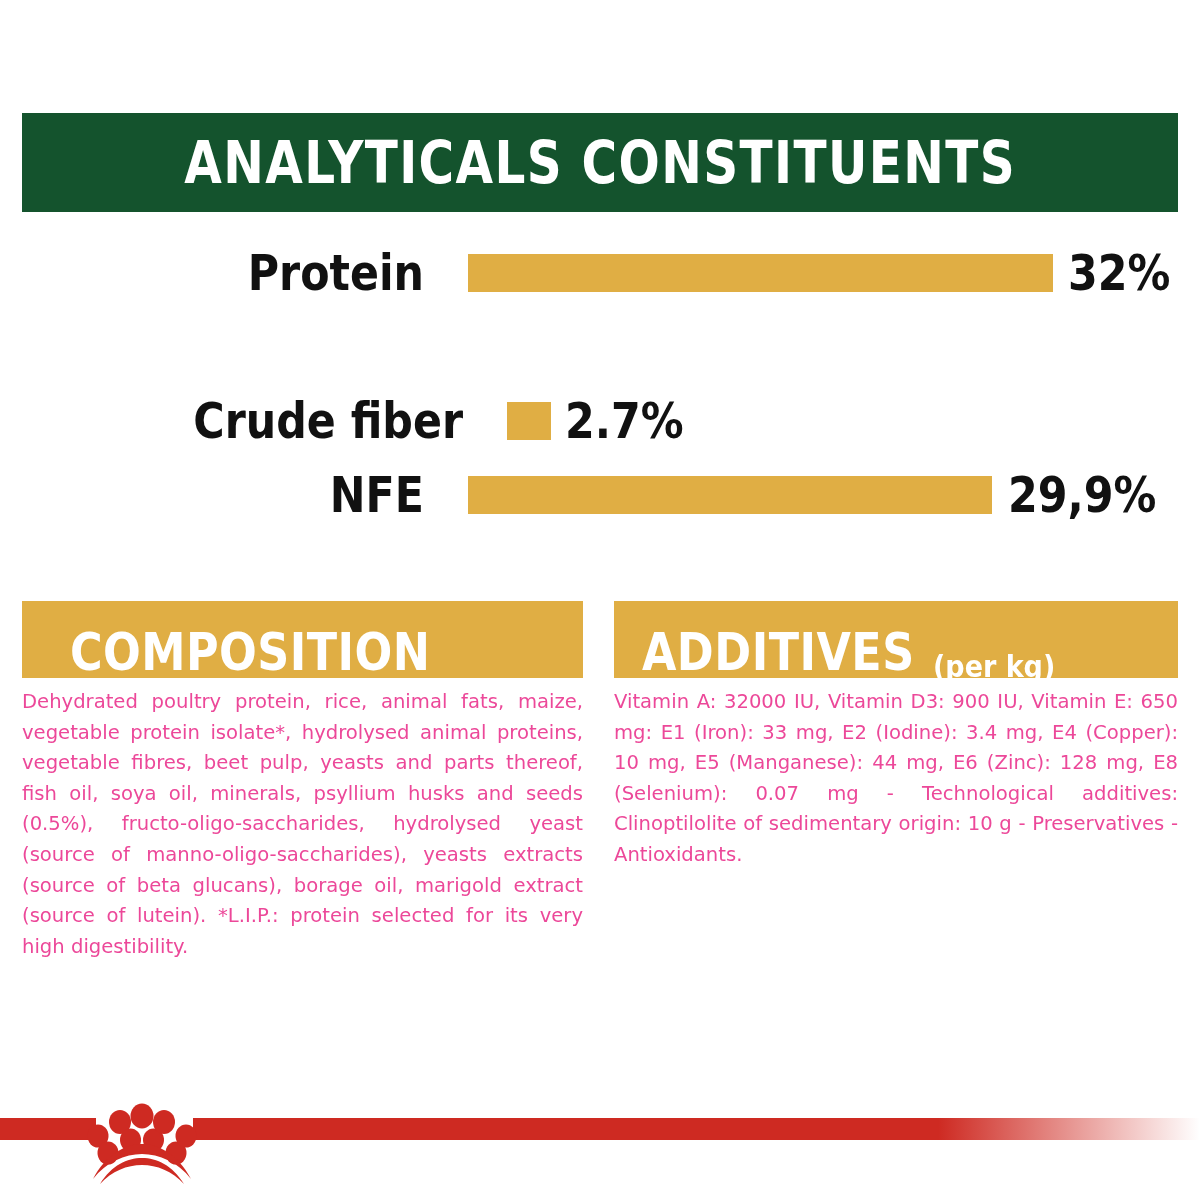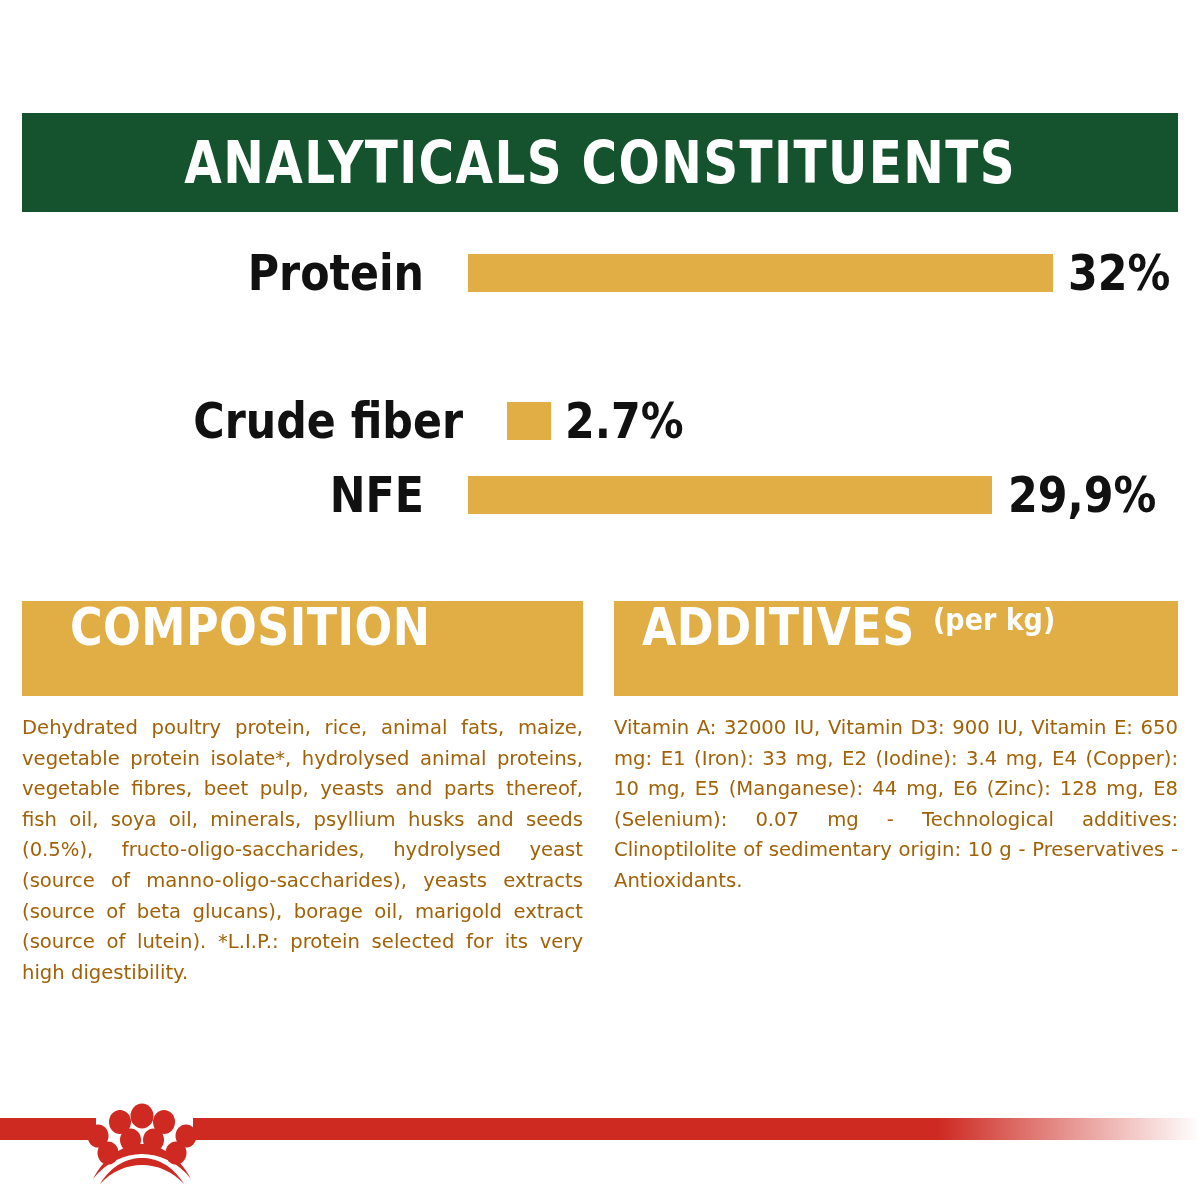--- a/index.html
+++ b/index.html
@@ -108,24 +108,24 @@
     height: 420px;
   }
   .panel {
     position: absolute;
     top: 0;
   }
   .panel-left  { left: 22px;  width: 561px; }
   .panel-right { left: 614px; width: 564px; }
 
   .panel-head {
-    height: 95px;
+    height: 77px;
     background: #E0AE44;
     display: flex;
-    align-items: flex-start;
+    align-items: flex-end;
     padding-left: 48px;
     box-sizing: border-box;
   }
   .panel-head.right { padding-left: 28px; }
   .panel-head-title {
     color: #ffffff;
     font-family: "Liberation Sans Narrow", "DejaVu Sans Condensed", "Liberation Sans", sans-serif;
     font-weight: 700;
     font-size: 52px;
     letter-spacing: 0.5px;
@@ -139,22 +139,22 @@
     font-family: "Liberation Sans Narrow", "DejaVu Sans Condensed", "Liberation Sans", sans-serif;
     font-weight: 700;
     font-size: 30px;
     margin-left: 4px;
     white-space: nowrap;
     line-height: 1;
     transform: translateY(4px);
   }
 
   .panel-body {
-    padding-top: 17px;
-    color: #a16207;
+    padding-top: 9px;
+    color: #ec4899;
     font-family: "DejaVu Sans", sans-serif;
     font-size: 19.6px;
     line-height: 30.6px;
     text-align: justify;
     text-justify: inter-word;
     -moz-hyphens: none;
     hyphens: none;
     font-weight: 400;
   }
   .panel-left .panel-body  { width: 561px; }

